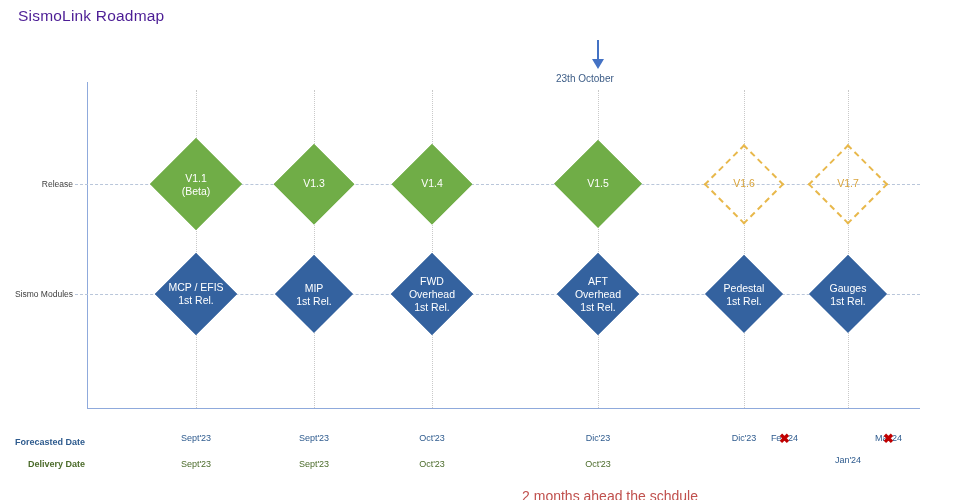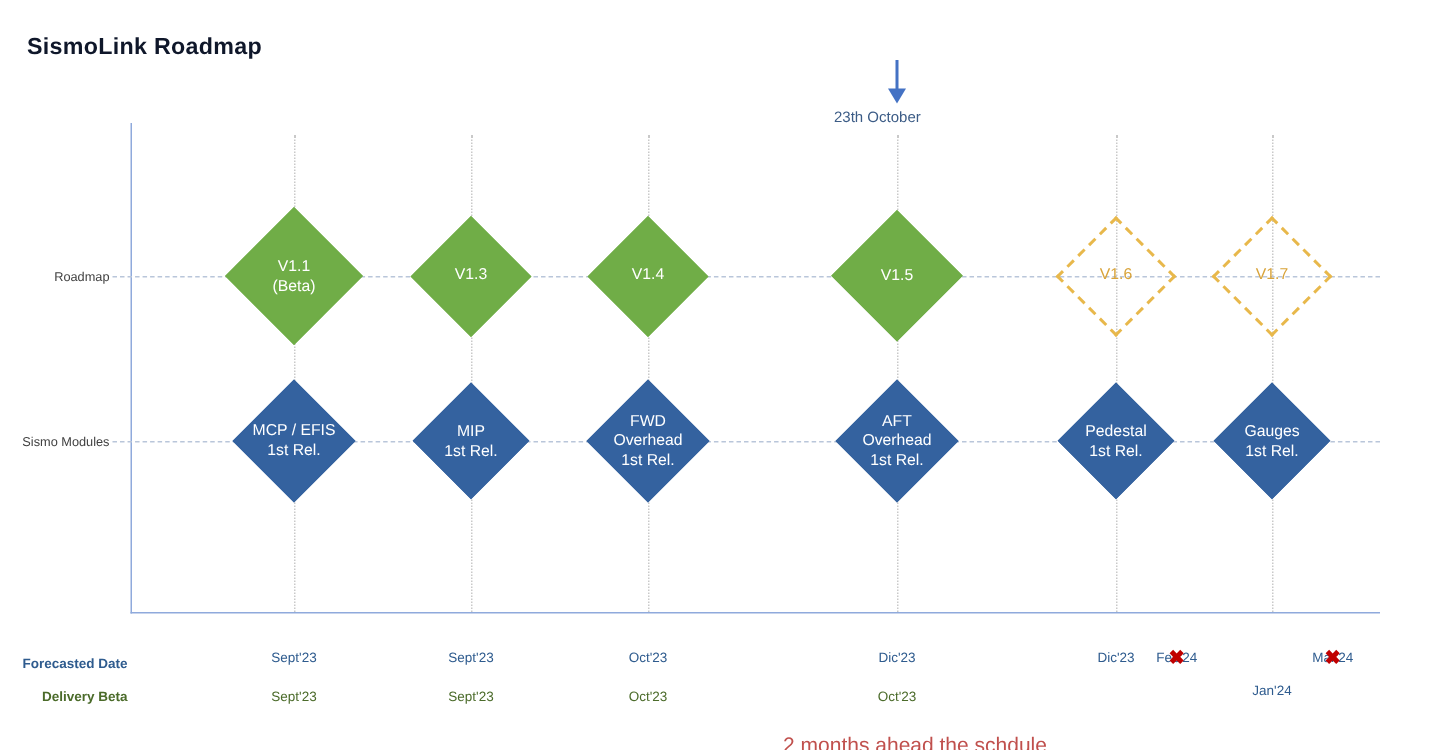--- a/index.html
+++ b/index.html
@@ -18,26 +18,25 @@
     position: relative;
     width: 960px;
     height: 500px;
     background: #ffffff;
   }
 
   
   .title {
     position: absolute;
     left: 18px;
-    top: 23px;
+    top: 7px;
     font-size: 15.5px;
-    color: #0f172a;
+    color: #4c1d95;
     letter-spacing: 0.2px;
     white-space: nowrap;
-    font-weight: bold;
   }
 
   
   .today-marker {
     position: absolute;
     left: 556px;
     top: 40px;
     width: 84px;
     text-align: left;
   }
@@ -222,21 +221,21 @@
       <div class="vgrid" style="left: 196px;"></div>
       <div class="vgrid" style="left: 314px;"></div>
       <div class="vgrid" style="left: 432px;"></div>
       <div class="vgrid" style="left: 598px;"></div>
       <div class="vgrid" style="left: 744px;"></div>
       <div class="vgrid" style="left: 848px;"></div>
       <div class="hgrid" style="top: 184px;"></div>
       <div class="hgrid" style="top: 294px;"></div>
     </div>
   <div id="rowlabel-layer">
-      <div class="row-label" style="top: 184px;">Roadmap</div>
+      <div class="row-label" style="top: 184px;">Release</div>
       <div class="row-label" style="top: 294px;">Sismo Modules</div>
     </div>
   <div id="diamond-layer">
       <div class="diamond d-green" style="width: 65.0538px; height: 65.0538px; left: 196px; top: 184px;">
         <div class="dtext">
           <div>V1.1</div>
           <div>(Beta)</div>
         </div>
       </div>
       <div class="diamond d-blue" style="width: 57.9828px; height: 57.9828px; left: 196px; top: 294px;">
@@ -312,19 +311,19 @@
       <div class="date-cell date-delivery" style="left: 432px; top: 464px;">Oct'23</div>
       <div class="date-cell date-forecast" style="left: 598px; top: 438px;">Dic'23</div>
       <div class="date-cell date-delivery" style="left: 598px; top: 464px;">Oct'23</div>
       <div class="date-cell date-forecast" style="left: 744px; top: 438px;">Dic'23</div>
       <div class="date-cell date-forecast" style="left: 848px; top: 460px;">Jan'24</div>
       <div class="date-cell date-forecast" style="left: 772px; top: 438px;"><span class="date-crossed">Feb'24<span class="xmark">✖</span></span></div>
       <div class="date-cell date-forecast" style="left: 876px; top: 438px;"><span class="date-crossed">Mar'24<span class="xmark">✖</span></span></div>
     </div>
 
   <div class="legend-label legend-forecast" style="top:442px;">Forecasted Date</div>
-  <div class="legend-label legend-delivery" style="top:464px;">Delivery Beta</div>
+  <div class="legend-label legend-delivery" style="top:464px;">Delivery Date</div>
 
   <div id="note-layer">
       <div class="note" style="left: 610px; top: 488px; color: rgb(192, 80, 77);">2 months ahead the schdule</div>
     </div>
 
 </div>
 
 </body></html>

